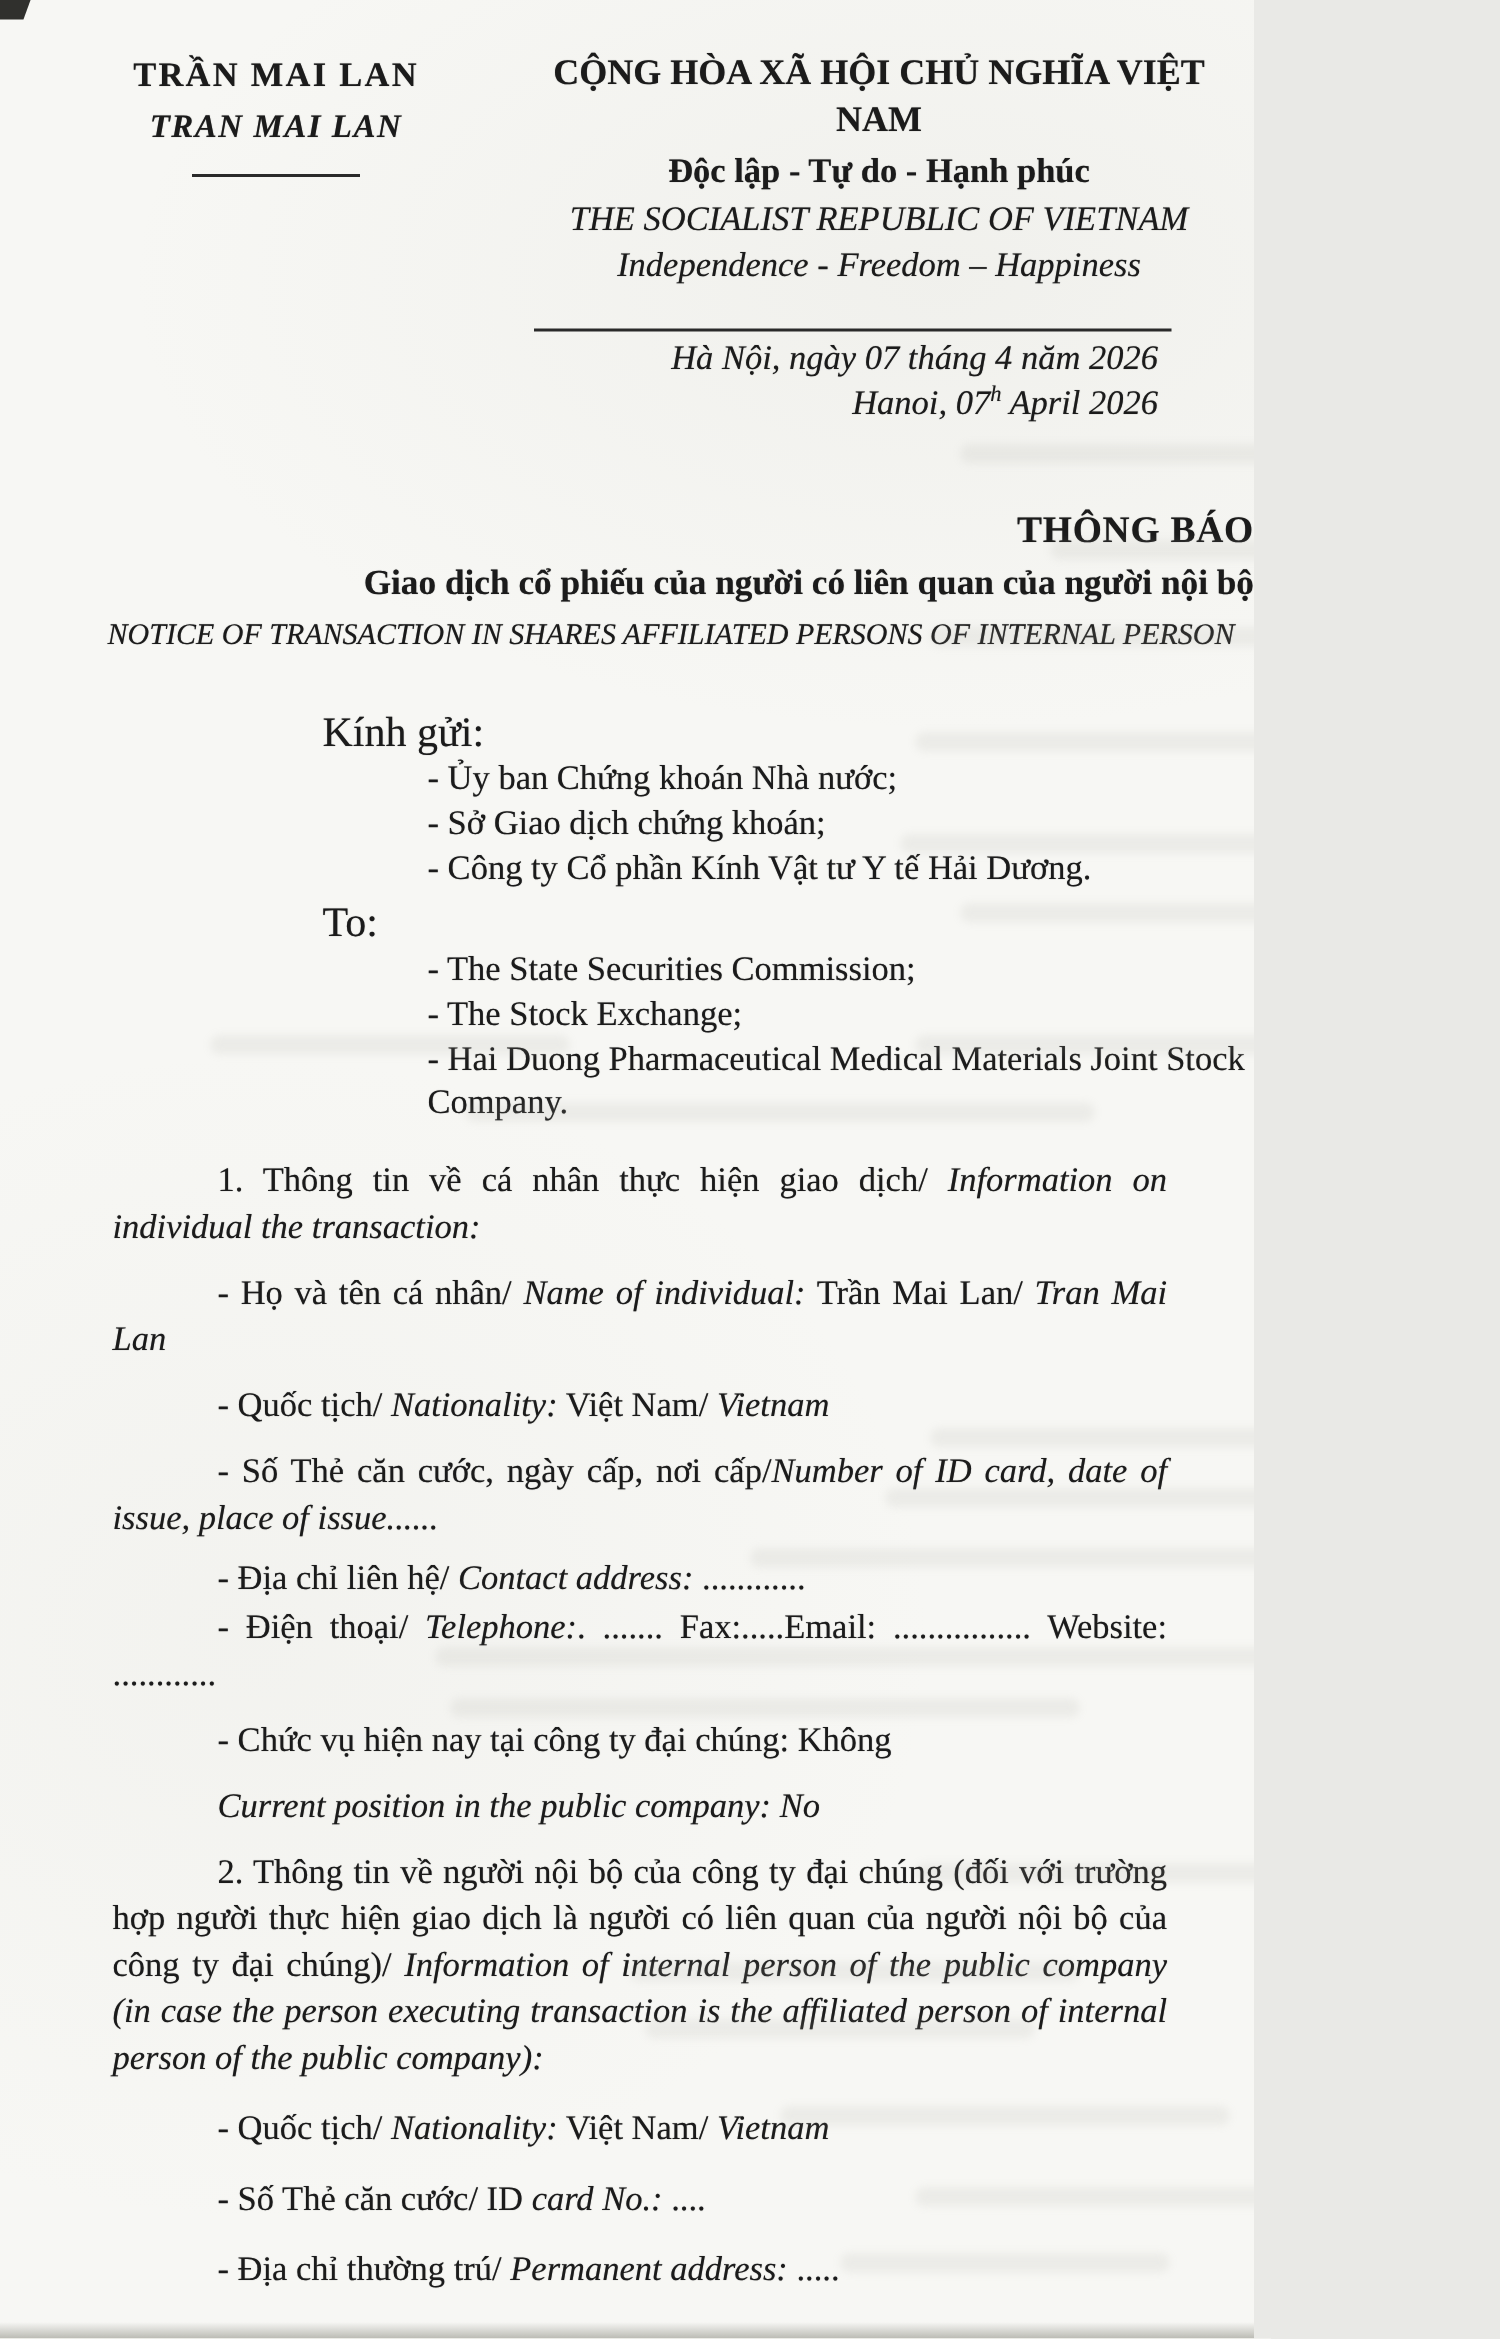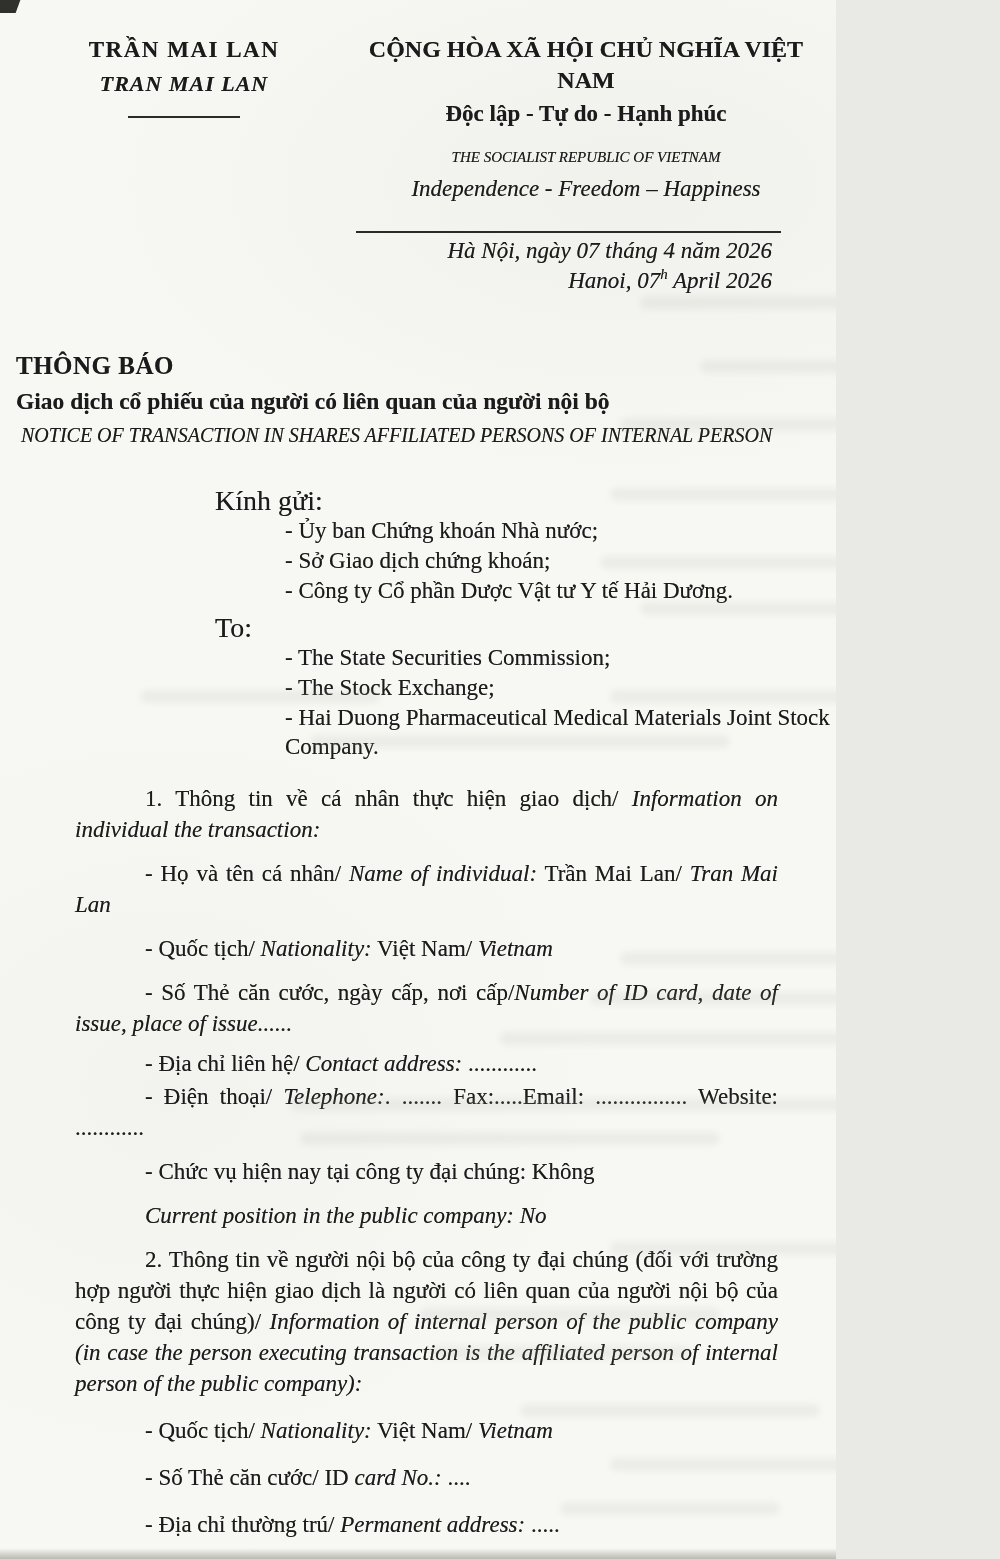--- a/index.html
+++ b/index.html
@@ -24,28 +24,28 @@
 
   
   .header{ display:flex; padding-top:34px; }
   .h-left{ width:368px; text-align:center; }
   .h-left .vi{ font-weight:bold; font-size:23px; letter-spacing:1.5px; }
   .h-left .en{ font-weight:bold; font-style:italic; font-size:22px; letter-spacing:1px; margin-top:3px; }
   .h-left .rule{ width:112px; border-top:2px solid #2a2a2a; margin:17px auto 0; }
   .h-right{ flex:1; text-align:center; padding-right:32px; }
   .h-right .l1{ font-weight:bold; font-size:24px; }
   .h-right .l2{ font-weight:bold; font-size:23px; margin-top:2px; }
-  .h-right .l3{ font-style:italic; font-size:15px; margin-top:13px; }
+  .h-right .l3{ font-style:italic; font-size:23px; margin-top:1px; }
   .h-right .l4{ font-style:italic; font-size:23px; }
   .h-right .rule{ width:425px; border-top:2px solid #2a2a2a; margin:27px auto 3px; transform:translateX(-18px); }
   .dateline{ text-align:right; font-style:italic; font-size:23px; padding-right:32px; line-height:30px; }
   .dateline sup{ font-size:15px; line-height:0; }
 
   
-  .title-block{ text-align:left; margin-top:54px;margin-left:16px; }
+  .title-block{ text-align:right; margin-top:54px; }
   .title-block .main{ font-weight:bold; font-size:25px; letter-spacing:.5px; }
   .title-block .sub-vi{ font-weight:bold; font-size:23.5px; margin-top:5px; }
   .title-block .sub-en{ font-style:italic; font-size:20px; line-height:32px; max-width:810px; margin:2px auto 0; }
 
   
   .recipients{ margin:34px 0 0 215px; }
   .recipients .label{ font-size:28px; }
   .recipients .items{ margin-left:70px; width:620px; }
   .recipients .items div{ line-height:29px; margin-bottom:1px; }
   .recipients .to-label{ margin-top:7px; }
@@ -116,21 +116,21 @@
     <div class="main">THÔNG BÁO</div>
     <div class="sub-vi">Giao dịch cổ phiếu của người có liên quan của người nội bộ</div>
     <div class="sub-en">NOTICE OF TRANSACTION IN SHARES AFFILIATED PERSONS OF INTERNAL PERSON</div>
   </div>
 
   <div class="recipients">
     <div class="label">Kính gửi:</div>
     <div class="items">
       <div>- Ủy ban Chứng khoán Nhà nước;</div>
       <div>- Sở Giao dịch chứng khoán;</div>
-      <div>- Công ty Cổ phần Dược Vật tư Y tế Hải Dương.</div>
+      <div>- Công ty Cổ phần Kính Vật tư Y tế Hải Dương.</div>
     </div>
     <div class="label to-label">To:</div>
     <div class="items">
       <div>- The State Securities Commission;</div>
       <div>- The Stock Exchange;</div>
       <div>- Hai Duong Pharmaceutical Medical Materials Joint Stock Company.</div>
     </div>
   </div>
 
   <div class="doc-body">

